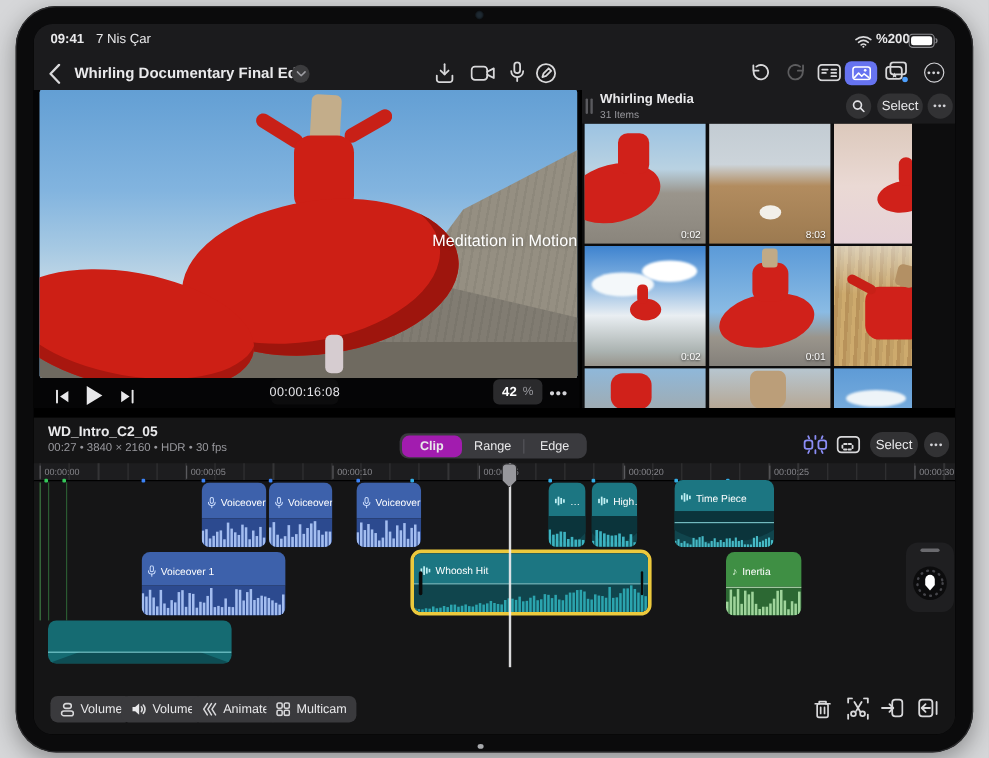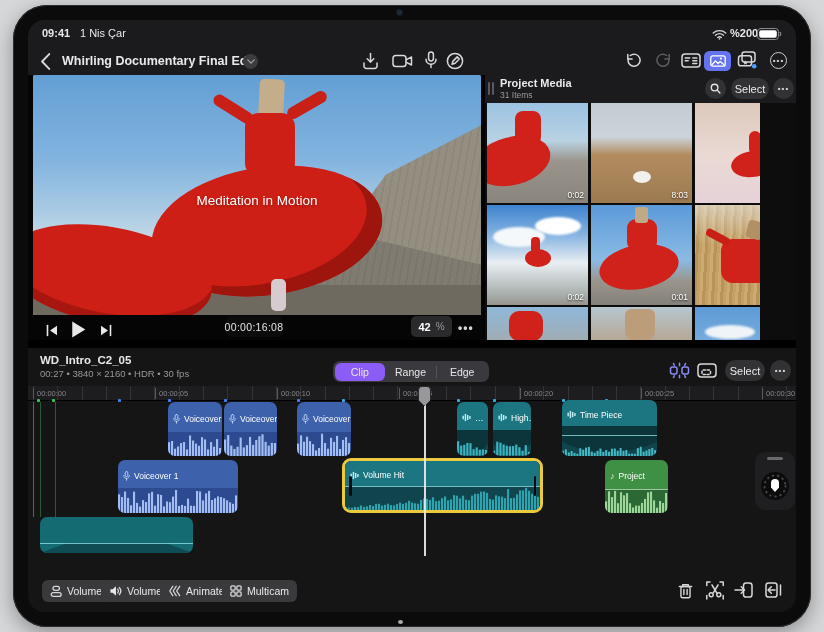--- a/index.html
+++ b/index.html
@@ -27,33 +27,33 @@
   .sky { position:absolute; inset:0; background:linear-gradient(180deg,#639fd4 0%,#82b4df 35%,#a6c9e3 55%,#c3d8e6 68%,#b9cdd8 100%); }
   .hillR { position:absolute; right:-10px; bottom:0; width:175px; height:195px; background:#958f82; clip-path:polygon(100% 0,40% 28%,12% 62%,0 100%,100% 100%); }
   .hillM { position:absolute; left:120px; bottom:0; width:340px; height:95px; background:#817c72; clip-path:polygon(0 100%,8% 45%,35% 25%,62% 18%,100% 50%,100% 100%); }
   .ground { position:absolute; left:0; bottom:0; width:100%; height:30px; background:#6f6a60; }
   .stria { position:absolute; inset:0; background:repeating-linear-gradient(100deg, rgba(0,0,0,.10) 0 2px, transparent 2px 7px); opacity:.5; }
   .rfig { position:absolute; background:#cd1f15; }
   .hat { position:absolute; left:226px; top:4px; width:25px; height:40px; background:#c3ad8a; border-radius:5px; transform:rotate(3deg); }
   .arm { position:absolute; width:44px; height:12px; background:#c82017; border-radius:6px; }
   .pants { position:absolute; left:238px; top:204px; width:15px; height:32px; background:#d6ccd0; border-radius:5px; }
   .vtitle { position:absolute; left:0; top:62px; width:100%; text-align:center; color:#fff; font-family:"DejaVu Serif", serif; font-style:italic; font-weight:bold; font-size:41px; letter-spacing:1px; text-shadow:0 1px 4px rgba(0,0,0,.25); }
-  .vsub { position:absolute; left:0; top:118px; width:100%; text-align:center; color:#fff; font-size:13.5px; text-shadow:0 1px 3px rgba(0,0,0,.3); }
+  .vsub { position:absolute; left:0; top:118px; width:100%; text-align:right; color:#fff; font-size:13.5px; text-shadow:0 1px 3px rgba(0,0,0,.3); }
   
   #media-panel { position:absolute; left:457px; top:55px; width:311px; height:265px; background:#0d0d0e; }
   #media-head { position:absolute; left:0; top:0; width:311px; height:28px; background:#1b1b1d; }
   #media-grid { position:absolute; left:2px; top:28px; width:273px; height:237px; overflow:hidden; }
   .thumb { position:absolute; width:101px; height:100px; overflow:hidden; }
   .dur { position:absolute; right:4px; bottom:3px; color:#fff; font-size:8.5px; text-shadow:0 1px 2px rgba(0,0,0,.8); }
   .rf { position:absolute; background:#d0211a; border-radius:50%; }
   
   #timeline { position:absolute; left:0; top:328px; width:768px; height:264px; background:#151516; }
   #seg { position:absolute; left:305px; top:13px; width:156px; height:21px; background:#3a3a3e; border-radius:7px; display:flex; padding:1.5px; }
   .segi { flex:1; display:flex; align-items:center; justify-content:center; font-size:10.5px; color:#e8e8ea; border-radius:6px; }
-  .segi.selected { background:#8b5cf6; font-weight:normal; }
+  .segi.selected { background:#a21caf; font-weight:bold; }
   .segdiv { width:1px; background:#55555a; margin:3px 0; }
   #ruler { position:absolute; left:0; top:38px; width:768px; height:15px; background:#1d1d1f; border-bottom:1px solid #000;
            background-image:repeating-linear-gradient(90deg, rgba(255,255,255,.10) 0 1px, transparent 1px 24.3px); background-position:5px 0; }
   .rlab { position:absolute; top:2px; font-size:7.5px; color:#85858a; border-left:1px solid #5a5a5e; padding-left:3px; height:11px; line-height:11px; }
   .mdot { position:absolute; top:51px; width:3px; height:3px; border-radius:1px; }
   .glines { position:absolute; width:1px; background:#2a5a31; }
   
   .clip { position:absolute; border-radius:7px; overflow:hidden; display:flex; flex-direction:column; }
   .chead { display:flex; align-items:center; gap:4px; padding:3px 5px 0 5px; color:#fff; font-size:8.5px; white-space:nowrap; overflow:hidden; flex:1; }
   .cwave { position:relative; }
@@ -75,21 +75,21 @@
 <div id="stage">
   <div id="device"></div>
   <div id="cam-top"></div>
   <div id="led-bottom"></div>
 
   <div id="screen">
 
     <div id="topbar">
 
       <span class="abs txt" style="left:14px;top:7px;font-size:11px;font-weight:bold">09:41</span>
-      <span class="abs txt" style="left:52px;top:7px;font-size:11px">1 Nis Çar</span>
+      <span class="abs txt" style="left:52px;top:7px;font-size:11px">7 Nis Çar</span>
       <span class="abs ic" style="left:684px;top:9px">
         <svg width="15" height="11" viewBox="0 0 16 12">
             <path d="M1.2 4.3C5 1 11 1 14.8 4.3"></path>
             <path d="M3.6 6.8C6.3 4.6 9.7 4.6 12.4 6.8"></path>
             <path d="M6 9.2c1.2-1 2.8-1 4 0"></path>
             <circle cx="8" cy="10.8" r="0.9" fill="#d8d8da" stroke="none"></circle>
           </svg>
       </span>
       <span class="abs txt" style="left:702px;top:7px;font-size:11px;font-weight:bold">%200</span>
       <span class="abs ic" style="left:729px;top:8px">
@@ -222,21 +222,21 @@
         <span style="color:#fff;font-size:11px;font-weight:bold">42</span>
         <span style="color:#98989d;font-size:10px">%</span>
       </span>
       <span class="abs dots3" style="left:430px;top:246px;font-size:12px">•••</span>
     </div>
 
     <div id="media-panel">
       <div id="media-head">
         <span class="abs" style="left:3px;top:7px;width:2px;height:13px;background:#5a5a5e;border-radius:1px"></span>
         <span class="abs" style="left:7px;top:7px;width:2px;height:13px;background:#5a5a5e;border-radius:1px"></span>
-        <span class="abs txt" style="left:15px;top:2px;font-size:11px;font-weight:bold">Project Media</span>
+        <span class="abs txt" style="left:15px;top:2px;font-size:11px;font-weight:bold">Whirling Media</span>
         <span class="abs dim" style="left:15px;top:15px;font-size:8.5px">31 Items</span>
         <span class="abs circle-btn" style="left:220px;top:3px;width:21px;height:21px">
           <svg width="11" height="11" viewBox="0 0 12 12" style="fill:none;stroke:#e2e2e6;stroke-width:1.5;stroke-linecap:round">
               <circle cx="5" cy="5" r="3.6"></circle>
               <path d="M8 8l2.8 2.8"></path>
             </svg>
         </span>
         <span class="abs pill-btn" style="left:246px;top:3px;width:38px;height:21px">Select</span>
         <span class="abs circle-btn" style="left:288px;top:3px;width:21px;height:21px">
             <span class="dots3" style="font-size:8px">•••</span>
@@ -517,21 +517,21 @@
                   <rect x="21.0" y="4.7" width="2.1" height="11.3"></rect>
                   <rect x="24.0" y="7.4" width="2.1" height="8.6"></rect>
                   <rect x="27.0" y="11.1" width="2.1" height="4.9"></rect>
                   <rect x="30.0" y="5.3" width="2.1" height="10.7"></rect>
                   <rect x="33.0" y="12.2" width="2.1" height="3.8"></rect>
                 </g>
               </svg>
             </div>
           </div>
       </div>
-      <div class="clip teal" style="left:534px;top:52px;width:95px;height:56px">
+      <div class="clip teal" style="left:534px;top:52px;width:83px;height:56px">
         <div class="chead">
             <span class="wvic">
               <svg width="9" height="9" viewBox="0 0 10 10" fill="#bfeff3">
                 <rect x="0.5" y="3" width="1.6" height="4"></rect>
                 <rect x="3" y="1" width="1.6" height="8"></rect>
                 <rect x="5.5" y="2.2" width="1.6" height="5.6"></rect>
                 <rect x="8" y="3.4" width="1.6" height="3.2"></rect>
               </svg>
             </span>
             <span>Time Piece</span>
@@ -644,21 +644,21 @@
       <div class="clip teal" style="left:314px;top:110px;width:201px;height:55px;border:3px solid #ecc93d;border-radius:9px">
         <div class="chead">
             <span class="wvic">
               <svg width="9" height="9" viewBox="0 0 10 10" fill="#bfeff3">
                 <rect x="0.5" y="3" width="1.6" height="4"></rect>
                 <rect x="3" y="1" width="1.6" height="8"></rect>
                 <rect x="5.5" y="2.2" width="1.6" height="5.6"></rect>
                 <rect x="8" y="3.4" width="1.6" height="3.2"></rect>
               </svg>
             </span>
-            <span>Volume Hit</span>
+            <span>Whoosh Hit</span>
           </div>
         <div class="cwave" style="height:24px">
             <div class="hline" style="top:0"></div>
             <div class="wave">
               <svg width="100%" height="100%" viewBox="0 0 195 24" preserveAspectRatio="none" style="display:block">
                 <g fill="#2ba4ae">
                   <rect x="0.0" y="21.1" width="2.1" height="2.9"></rect>
                   <rect x="3.0" y="21.6" width="2.1" height="2.4"></rect>
                   <rect x="6.0" y="21.8" width="2.1" height="2.2"></rect>
                   <rect x="9.0" y="20.9" width="2.1" height="3.1"></rect>
@@ -726,21 +726,21 @@
                 </g>
               </svg>
             </div>
           </div>
         <span class="trim" style="left:4px"></span>
         <span class="trim" style="right:4px"></span>
       </div>
       <div class="clip green" style="left:577px;top:112px;width:63px;height:53px">
         <div class="chead">
             <span class="noteic" style="font-size:9px;color:#d6f0d2;line-height:1">♪</span>
-            <span>Project</span>
+            <span>Inertia</span>
           </div>
         <div class="cwave" style="height:24px">
             <div class="hline" style="top:0;background:rgba(210,240,205,.7)"></div>
             <div class="wave">
               <svg width="100%" height="100%" viewBox="0 0 63 24" preserveAspectRatio="none" style="display:block">
                 <g fill="#9fd49b">
                   <rect x="0.0" y="12.4" width="2.1" height="11.6"></rect>
                   <rect x="3.0" y="2.3" width="2.1" height="21.7"></rect>
                   <rect x="6.0" y="8.1" width="2.1" height="15.9"></rect>
                   <rect x="9.0" y="1.9" width="2.1" height="22.1"></rect>

